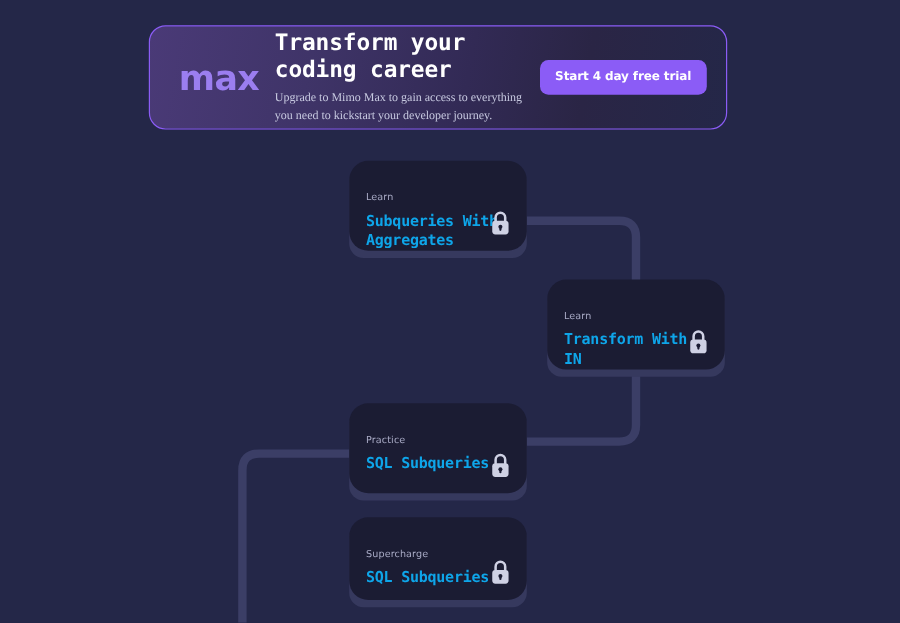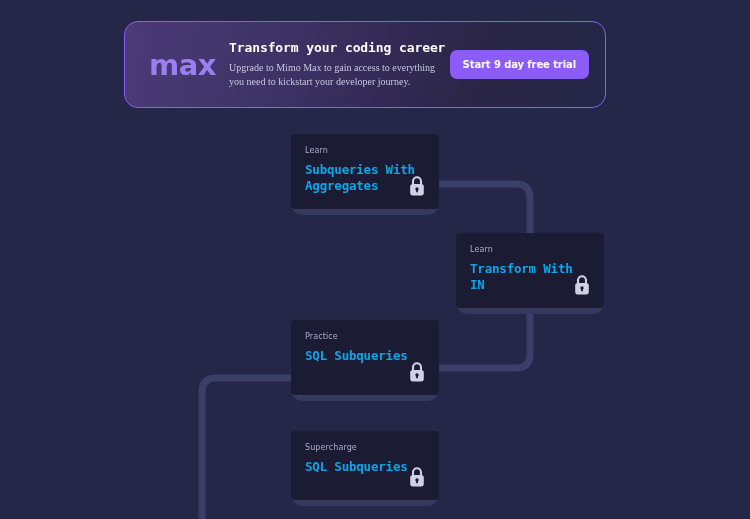--- a/index.html
+++ b/index.html
@@ -41,21 +41,21 @@
     width: 78px;
     text-align: left;
     padding-left: 4px;
   }
   #promo-text {
     flex: 1 1 auto;
     padding-left: 2px;
   }
   #promo-title {
     font-family: "DejaVu Sans Mono", monospace;
-    font-size: 13px;
+    font-size: 19px;
     font-weight: bold;
     color: #ffffff;
     letter-spacing: -0.1px;
     margin-bottom: 6px;
   }
   #promo-sub {
     font-family: Liberation Serif, serif;
     font-size: 10px;
     line-height: 1.45;
     color: #c7c9e0;
@@ -99,24 +99,24 @@
     height: 100%;
     border-radius: 12px;
     background: #36395e;
   }
   .node-card-face {
     position: absolute;
     left: 0;
     top: 0;
     width: 100%;
     height: 100%;
-    border-radius: 4px;
+    border-radius: 16px;
     background: #1b1c33;
     box-sizing: border-box;
-    padding: 12px 14px;
+    padding: 26px 14px;
     overflow: hidden;
   }
   .node-kicker {
     font-family: "DejaVu Sans", sans-serif;
     font-size: 8px;
     color: #a9abc6;
     margin-bottom: 7px;
     letter-spacing: 0.1px;
   }
   .node-title {
@@ -131,33 +131,33 @@
     position: absolute;
     right: 13px;
     bottom: 12px;
     width: 18px;
     height: 22px;
   }
 
   
   #card-subqueries-aggregates { left: 291px; top: 134px; width: 148px; height: 75px; }
   #card-subqueries-in         { left: 456px; top: 233px; width: 148px; height: 75px; }
-  #card-practice-sql          { left: 291px; top: 320px; width: 148px; height: 75px; }
+  #card-practice-sql          { left: 291px; top: 336px; width: 148px; height: 75px; }
   #card-supercharge-sql       { left: 291px; top: 431px; width: 148px; height: 69px; }
 </style>
 </head>
 <body>
 
 <div id="promo-banner">
   <div id="promo-logo">max</div>
   <div id="promo-text">
     <div id="promo-title">Transform your coding career</div>
     <div id="promo-sub">Upgrade to Mimo Max to gain access to everything you need to kickstart your developer journey.</div>
   </div>
-  <button id="promo-cta">Start 9 day free trial</button>
+  <button id="promo-cta">Start 4 day free trial</button>
 </div>
 
 <svg id="path-connectors" viewBox="0 0 750 519">
 
   <path d="M 436 184 H 516 Q 530 184 530 198 V 240" fill="none" stroke="#3b3e66" stroke-width="7" stroke-linecap="round"></path>
 
   <path d="M 530 300 V 354 Q 530 368 516 368 H 436" fill="none" stroke="#3b3e66" stroke-width="7" stroke-linecap="round"></path>
 
   <path d="M 296 378 H 216 Q 202 378 202 392 V 519" fill="none" stroke="#3b3e66" stroke-width="7" stroke-linecap="round"></path>
 </svg>

